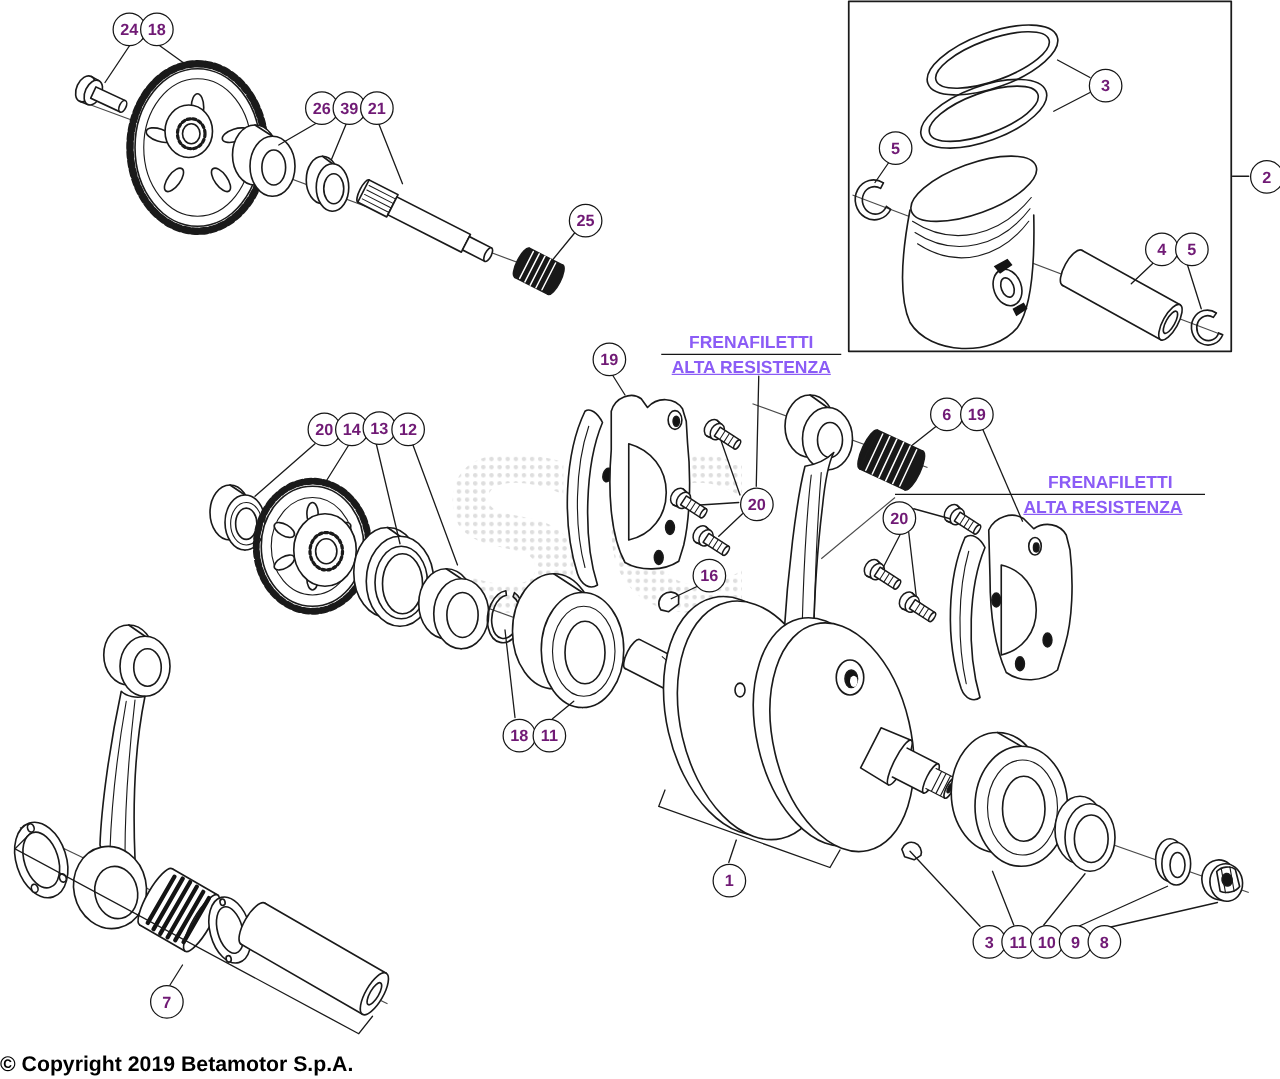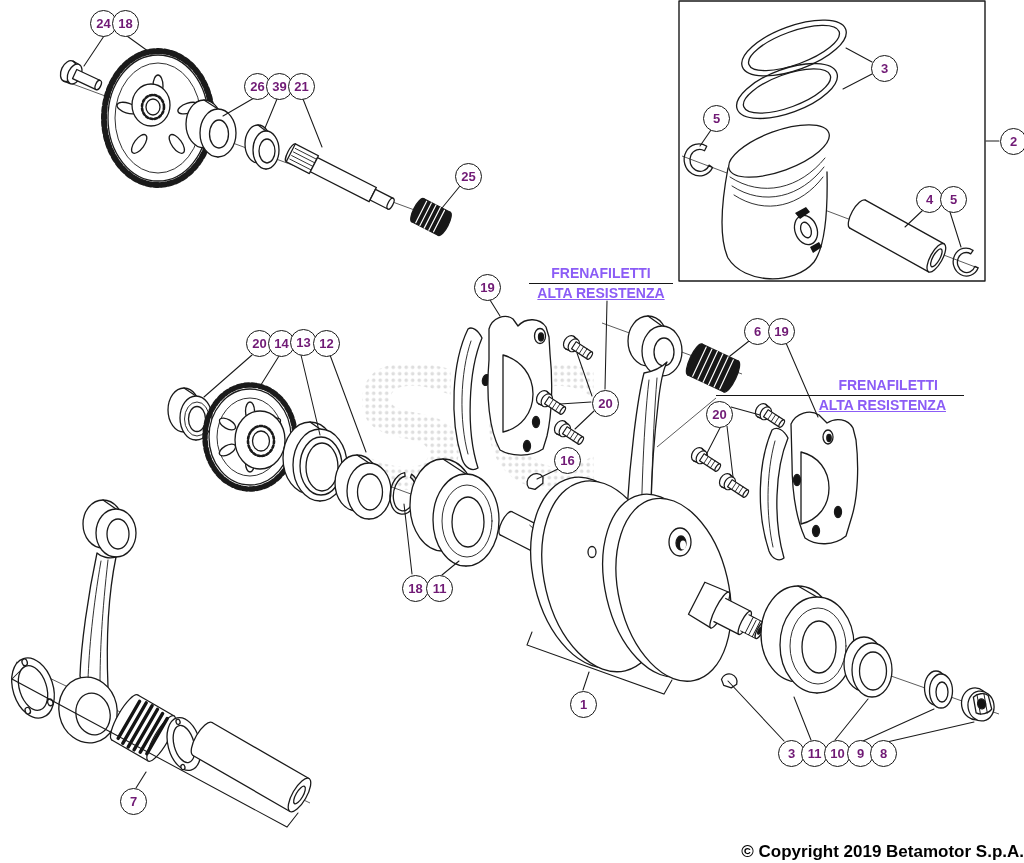--- a/index.html
+++ b/index.html
@@ -9,21 +9,21 @@
   .callout{position:absolute;width:27px;height:27px;border:1.5px solid #161616;border-radius:50%;
            background:#fff;display:flex;align-items:center;justify-content:center;
            font:700 13px/1 "Liberation Sans",sans-serif;color:#701a75;box-sizing:border-box;z-index:3;}
   .tl-label{position:absolute;z-index:2;font:700 14px/17px "Liberation Sans",sans-serif;color:#8b5cf6;}
   .tl-label .l1{display:block;border-bottom:1.6px solid #161616;padding-bottom:1px;}
   .tl-label .l2{display:block;padding-top:1px;text-decoration:underline;}
   .tl-label.top{left:529px;top:265px;width:144px;text-align:center;}
   .tl-label.right{left:716px;top:377px;width:248px;}
   .tl-label.right .l1{text-align:right;padding-right:26px;}
   .tl-label.right .l2{text-align:right;padding-right:18px;}
-  .copyright{position:absolute;left:0;right:0;bottom:1px;text-align:right;
+  .copyright{position:absolute;left:0;right:0;bottom:1px;text-align:left;
              font:700 17px/20px "Liberation Sans",sans-serif;color:#000;z-index:3;}
 </style>
 </head>
 <body>
 
 <div class="stage">
 
   <svg width="1024" height="863" viewBox="0 0 1024 863">
     <defs>
       <pattern id="ht" width="6.5" height="6.5" patternUnits="userSpaceOnUse">

